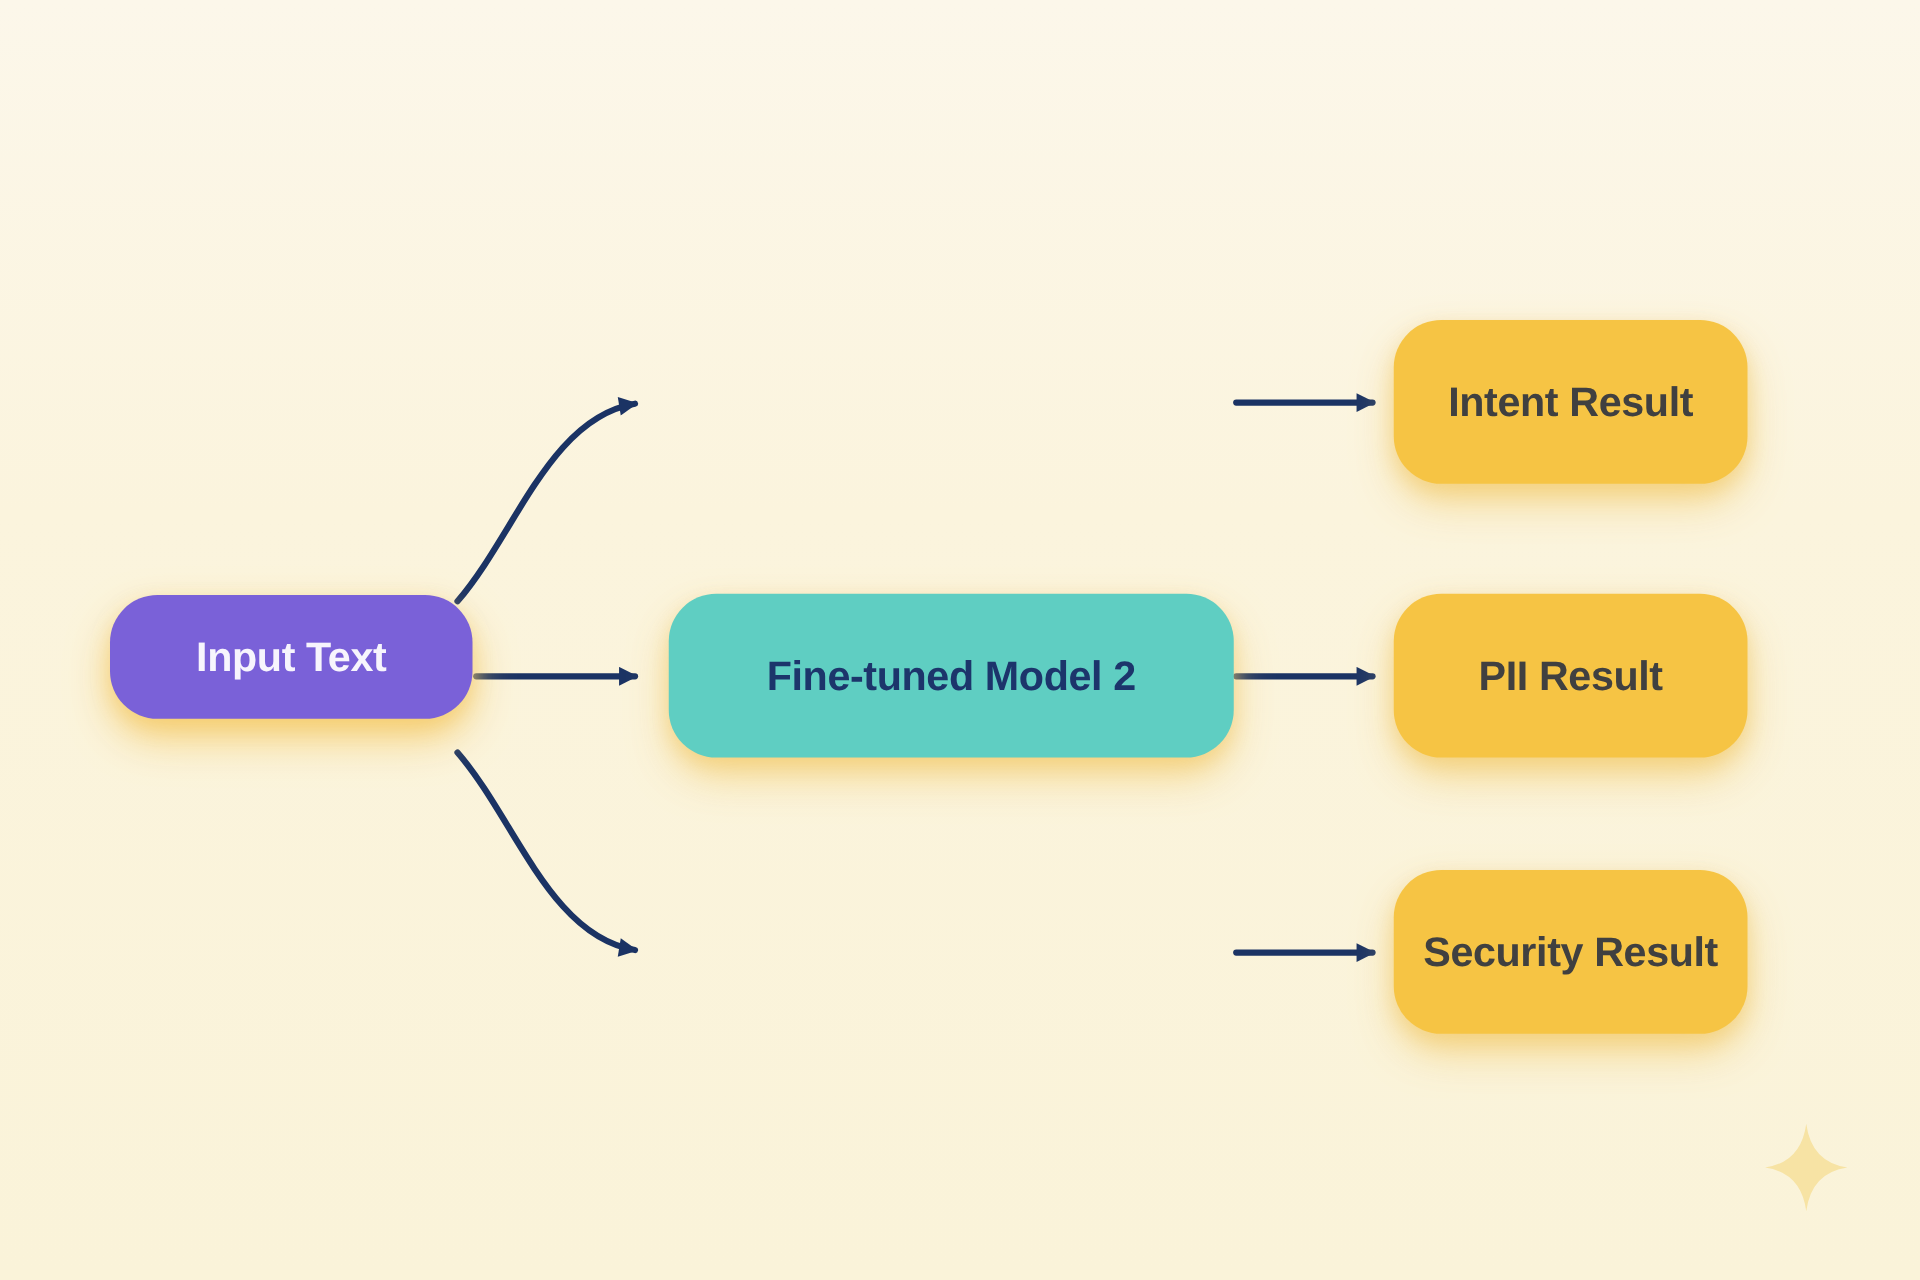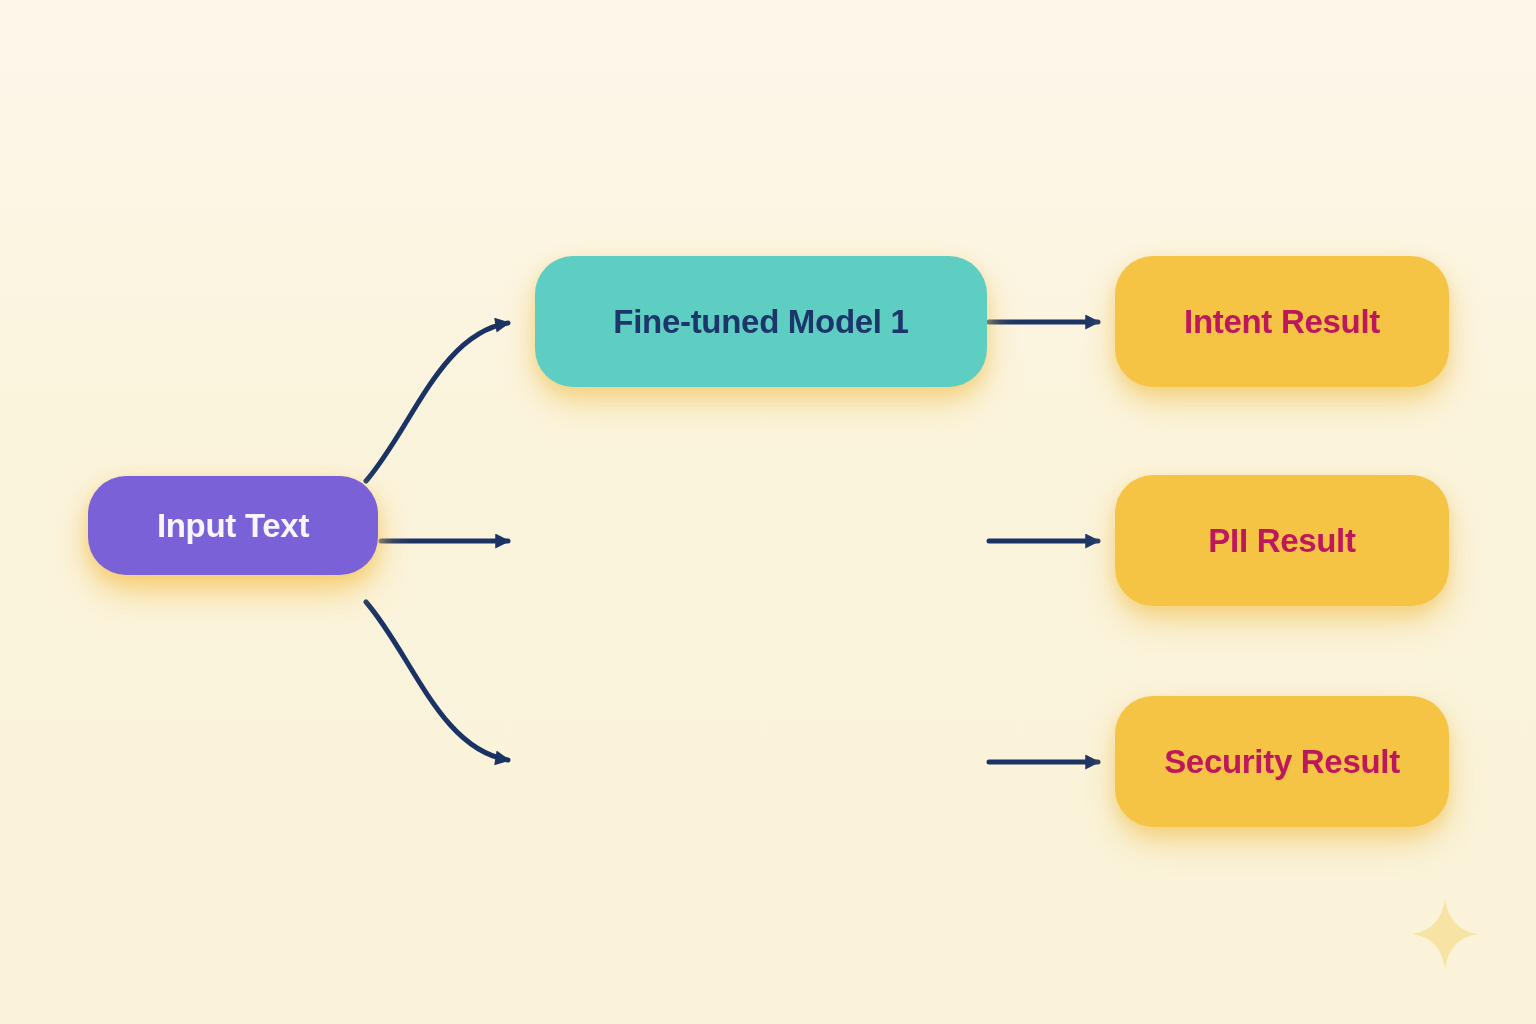--- a/index.html
+++ b/index.html
@@ -43,23 +43,23 @@
     color: #f7f5fd;
     box-shadow: 0 16px 34px -2px rgba(245, 203, 105, 0.95),
                 0 6px 14px rgba(240, 205, 120, 0.5);
   }
   .node-model {
     left: 535px; width: 452px; height: 131px;
     background: #5fcec2;
     color: #1c356b;
   }
   .node-result {
-    left: 1115px; width: 334px; height: 131px;
+    left: 1115px; width: 283px; height: 131px;
     background: #f6c444;
-    color: #be185d;
+    color: #404040;
     justify-content: center;
   }
   .row1 { top: 256px; }
   .row2 { top: 475px; }
   .row3 { top: 696px; }
   .sparkle {
     position: absolute;
     left: 1412px;
     top: 899px;
     width: 66px;
@@ -82,22 +82,22 @@
     <path d="M 366 602 C 412 655, 440 749, 508 760" fill="none" stroke="#1b3364" stroke-width="5" stroke-linecap="round" marker-end="url(#arrowhead)"></path>
     <path d="M 989 322 L 1098 322" fill="none" stroke="#1b3364" stroke-width="5" stroke-linecap="round" marker-end="url(#arrowhead)"></path>
     <path d="M 989 541 L 1098 541" fill="none" stroke="#1b3364" stroke-width="5" stroke-linecap="round" marker-end="url(#arrowhead)"></path>
     <path d="M 989 762 L 1098 762" fill="none" stroke="#1b3364" stroke-width="5" stroke-linecap="round" marker-end="url(#arrowhead)"></path>
   </svg>
 
   <div class="node node-input">
     <span>Input Text</span>
   </div>
 
-  <div class="node node-model row1">
-    <span>Fine-tuned Model 1</span>
+  <div class="node node-model row2">
+    <span>Fine-tuned Model 2</span>
   </div>
 
   <div class="node node-result row1">
     <span>Intent Result</span>
   </div>
   <div class="node node-result row2">
     <span>PII Result</span>
   </div>
   <div class="node node-result row3">
     <span>Security Result</span>

